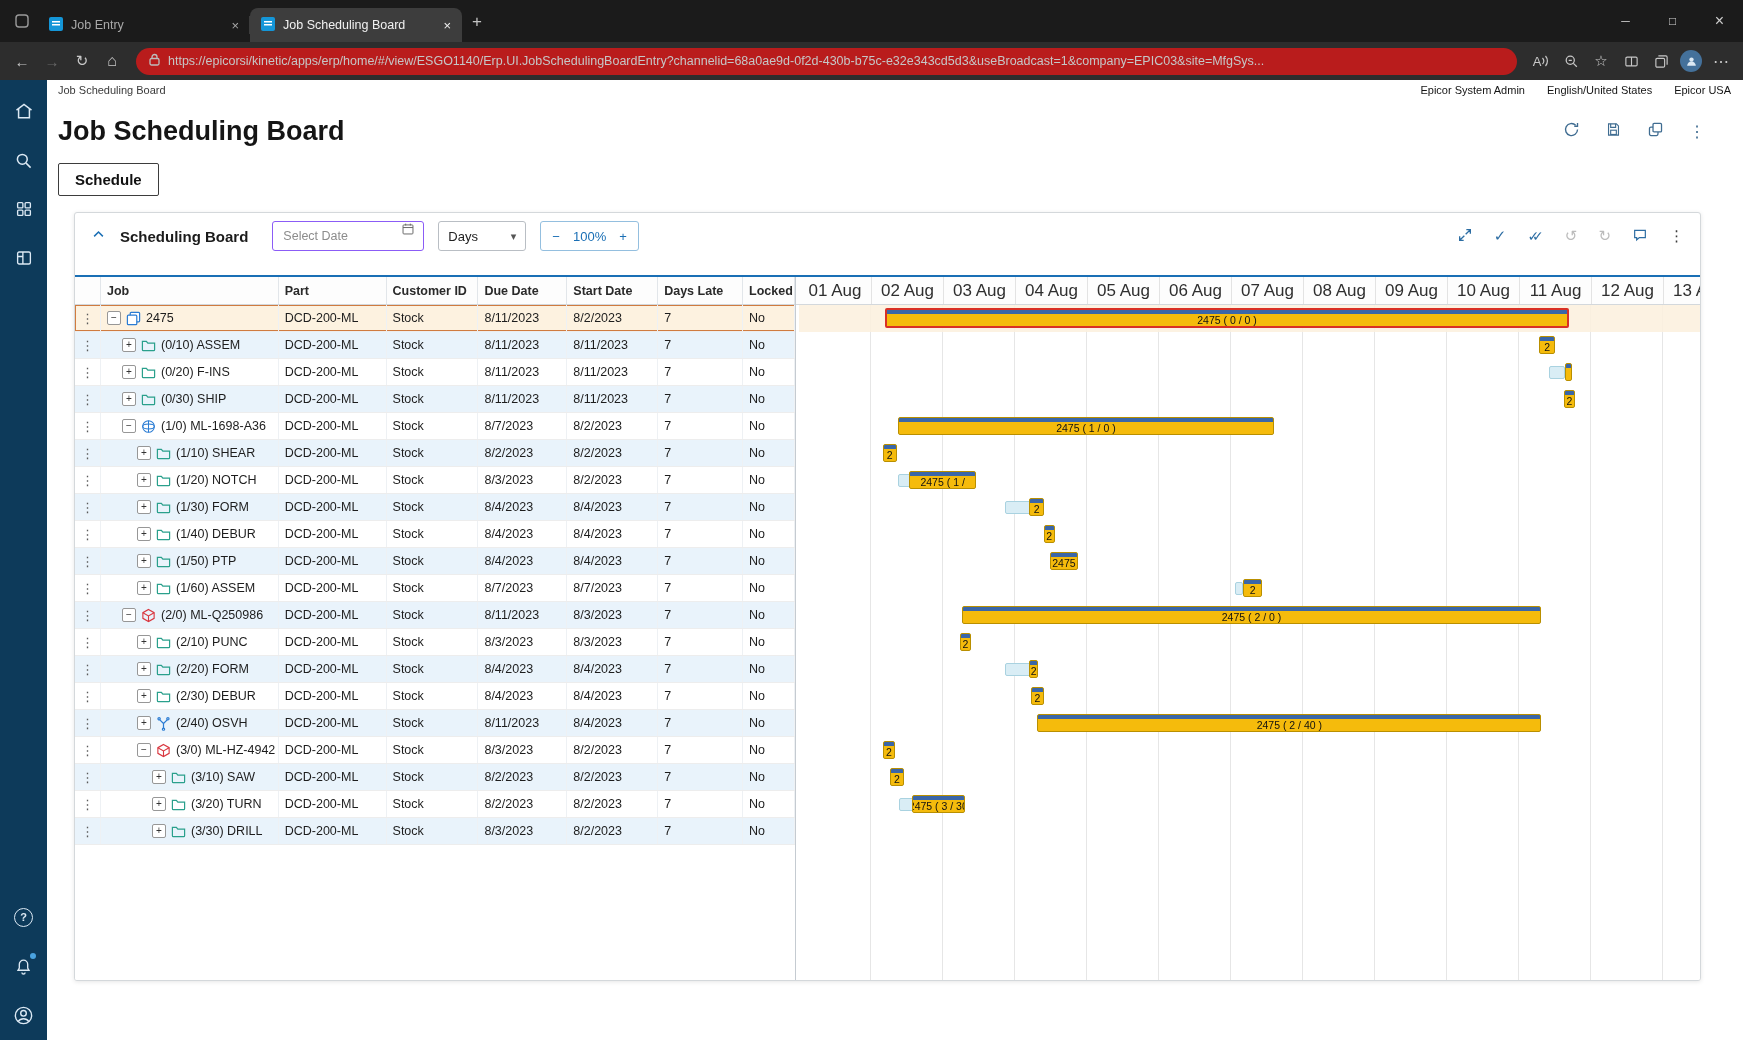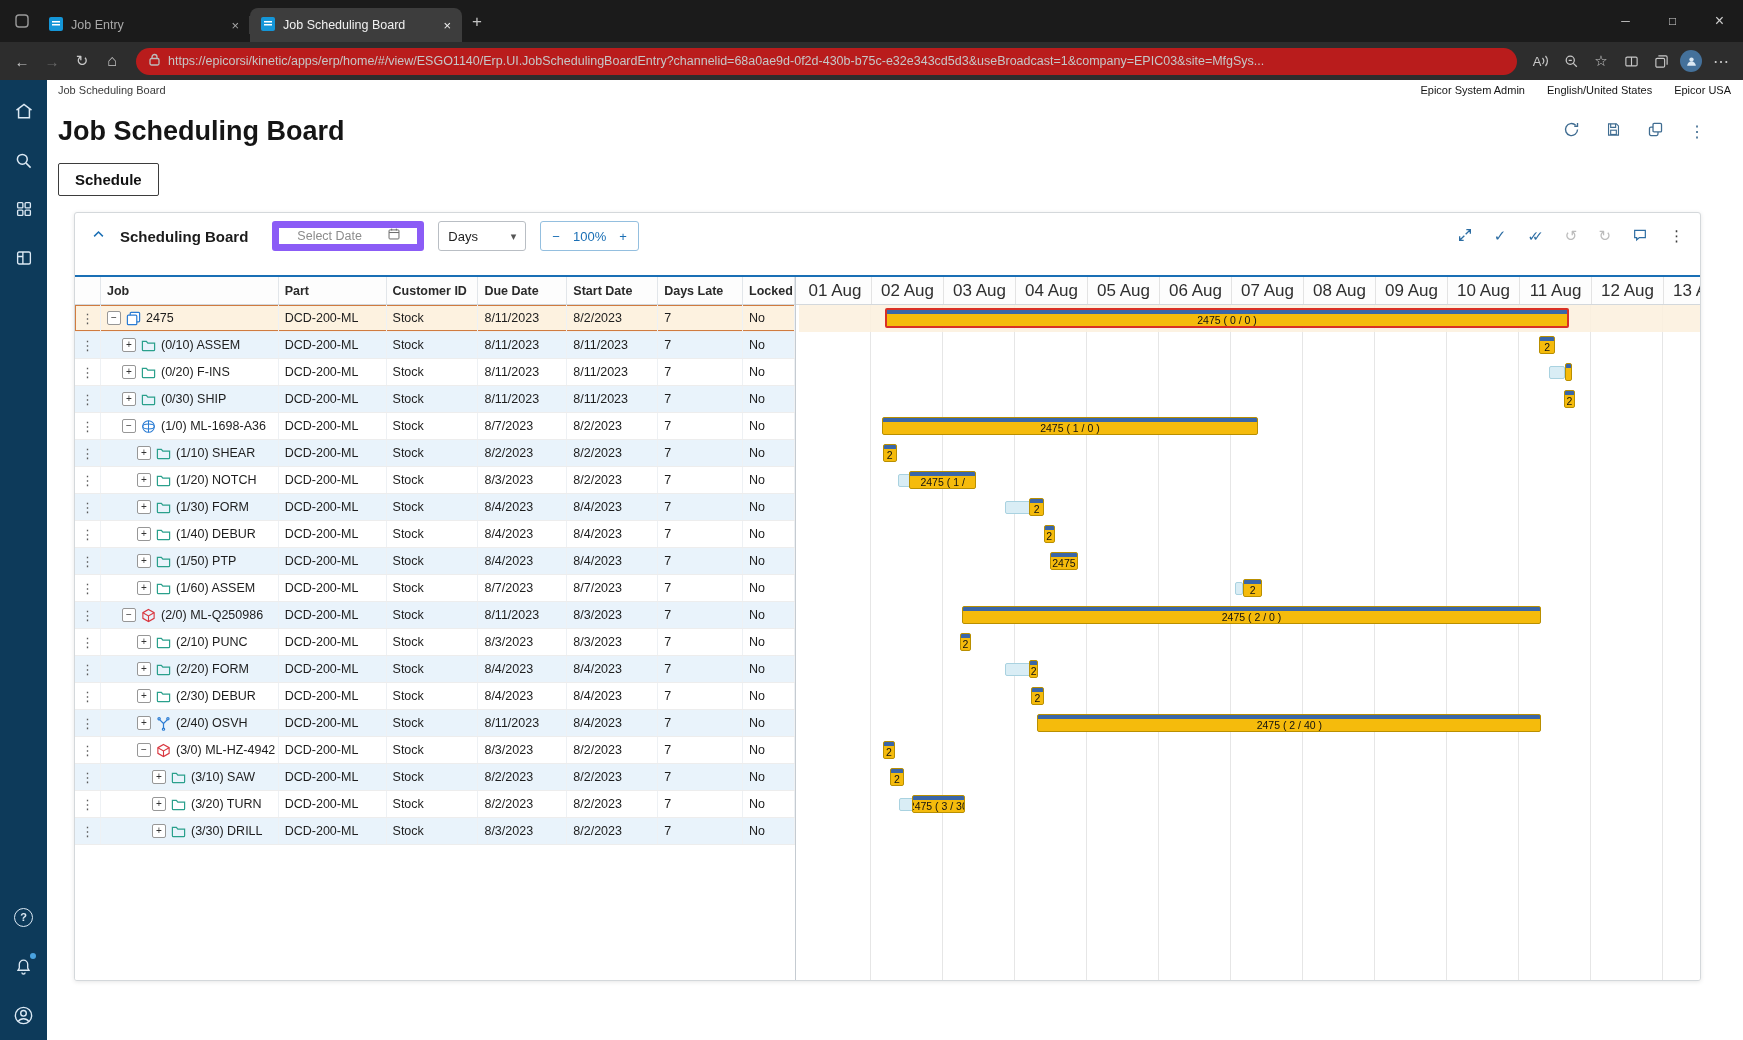--- a/index.html
+++ b/index.html
@@ -53,21 +53,21 @@
   .page-actions .kebab-txt { font-size:16px; color:#3f6c91; }
 
   .schedule-btn { display:inline-block; margin:16px 0 0 11px; background:#fff; border:1px solid #3d3d3d;
                   border-radius:2px; padding:7px 16px; font-size:15px; font-weight:700; color:#111;
                   font-family:"Liberation Sans",sans-serif; }
 
   .card { margin:16px 42px 0 27px; height:769px; background:#fff; border:1px solid #d4d8db; border-radius:3px;
           box-shadow:0 1px 4px rgba(0,0,0,.10); display:flex; flex-direction:column; overflow:hidden; }
   .card-header { height:46px; flex:none; display:flex; align-items:center; gap:14px; padding:0 16px; }
   .panel-title { font-size:15px; font-weight:700; color:#1b1b1b; margin-right:10px; }
-  .datefield { width:152px; height:30px; border:7px solid #8b5cf6; border-radius:3px; display:flex; align-items:center; padding:0 16px; gap:6px; }
+  .datefield { width:152px; height:30px; border:1px solid #8b5cf6; border-radius:3px; display:flex; padding:0 8px; gap:6px; }
   .datefield input { border:none; outline:none; flex:1; min-width:0; font-size:12.5px; color:#333;
                      font-family:"Liberation Sans",sans-serif; }
   .datefield input::placeholder { color:#8c8c8c; }
   .selectbox { width:88px; height:30px; border:1px solid #b9bec4; border-radius:3px; display:flex; align-items:center;
                padding:8px 9px; font-size:13px; color:#222; }
   .selectbox .caret { margin-left:auto; color:#555; font-size:11px; }
   .zoomgroup { height:30px; border:1px solid #94bfdf; border-radius:3px; display:flex; align-items:center;
                padding:0 11px; gap:13px; color:#1a6fb5; font-size:13px; }
   .panel-tools { margin-left:auto; display:flex; align-items:center; gap:21px; color:#2d6da3; font-size:15px; }
   .panel-tools .disabled { color:#bcbcbc; }
@@ -736,21 +736,21 @@
               <div class="bar" data-interactable="true" style="left: 740.16px; width: 15.84px;">2</div>
             </div>
             <div class="gt-row" data-interactable="false" style="height: 27px;">
               <div class="setup" data-interactable="true" style="left: 750.24px; width: 15.84px;"></div>
               <div class="bar" data-interactable="true" style="left: 766.08px; width: 7.2px;"></div>
             </div>
             <div class="gt-row" data-interactable="false" style="height: 27px;">
               <div class="bar" data-interactable="true" style="left: 764.64px; width: 11.52px;">2</div>
             </div>
             <div class="gt-row" data-interactable="false" style="height: 27px;">
-              <div class="bar" data-interactable="true" style="left: 83px; width: 375.84px;">2475 ( 1 / 0 )</div>
+              <div class="bar" data-interactable="true" style="left: 99px; width: 375.84px;">2475 ( 1 / 0 )</div>
             </div>
             <div class="gt-row" data-interactable="false" style="height: 27px;">
               <div class="bar" data-interactable="true" style="left: 83.52px; width: 14.4px;">2</div>
             </div>
             <div class="gt-row" data-interactable="false" style="height: 27px;">
               <div class="setup" data-interactable="true" style="left: 98.64px; width: 14.4px;"></div>
               <div class="bar" data-interactable="true" style="left: 110.16px; width: 66.96px;">2475 ( 1 /</div>
             </div>
             <div class="gt-row" data-interactable="false" style="height: 27px;">
               <div class="setup" data-interactable="true" style="left: 205.92px; width: 27.36px;"></div>

